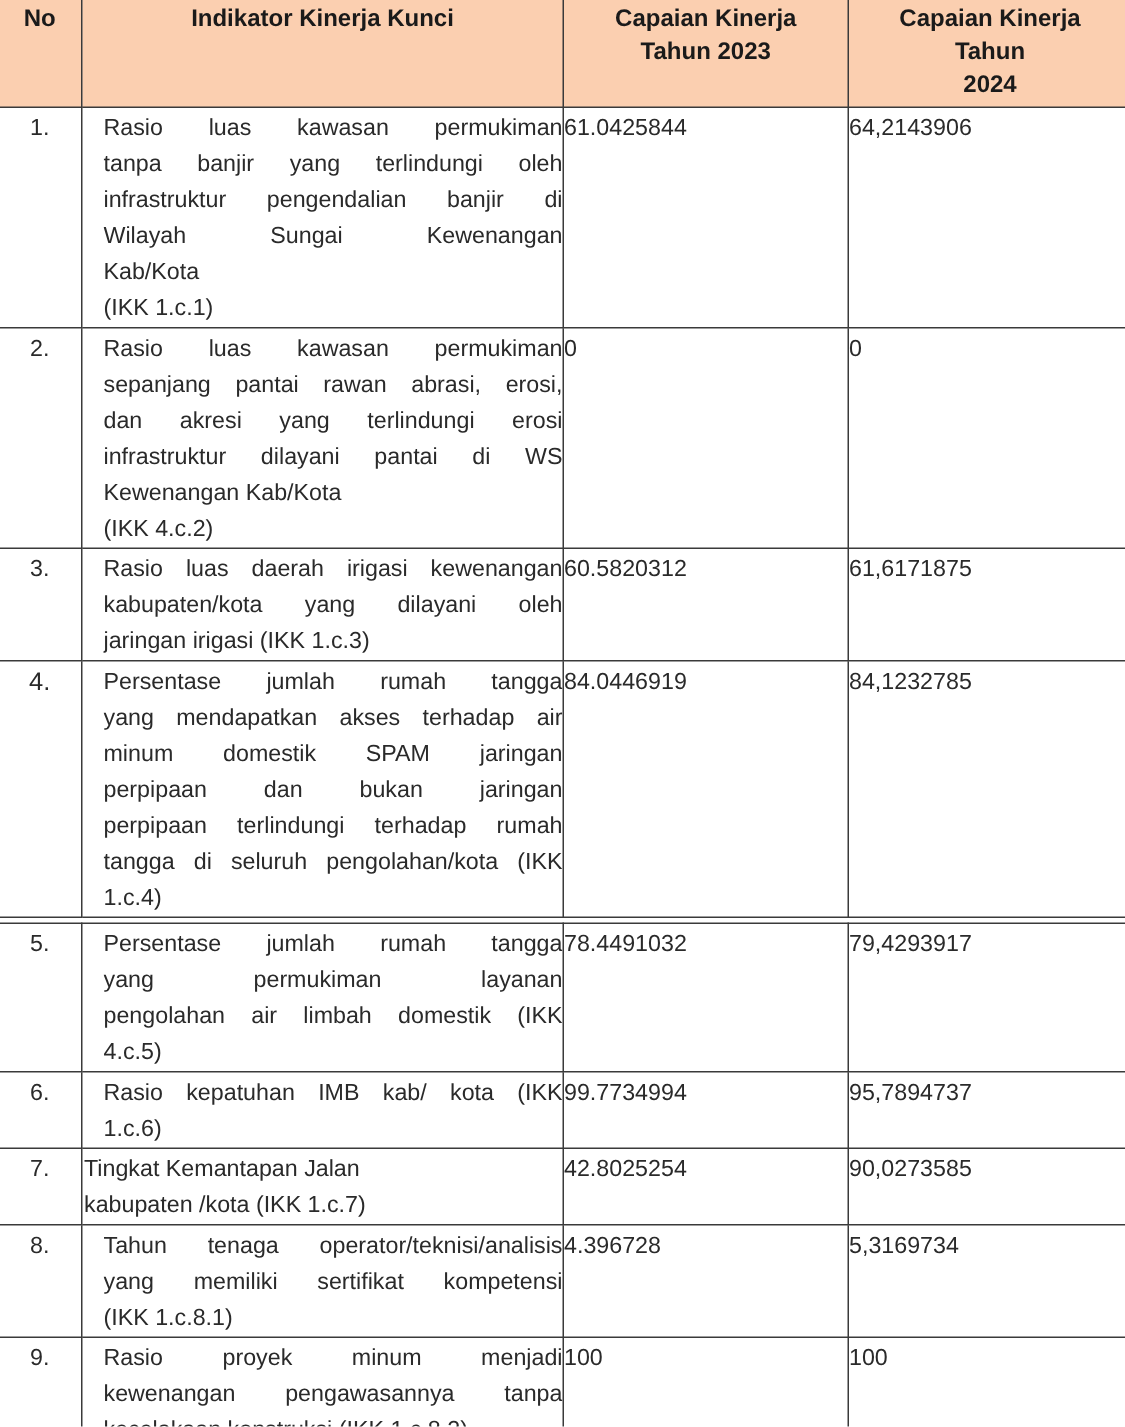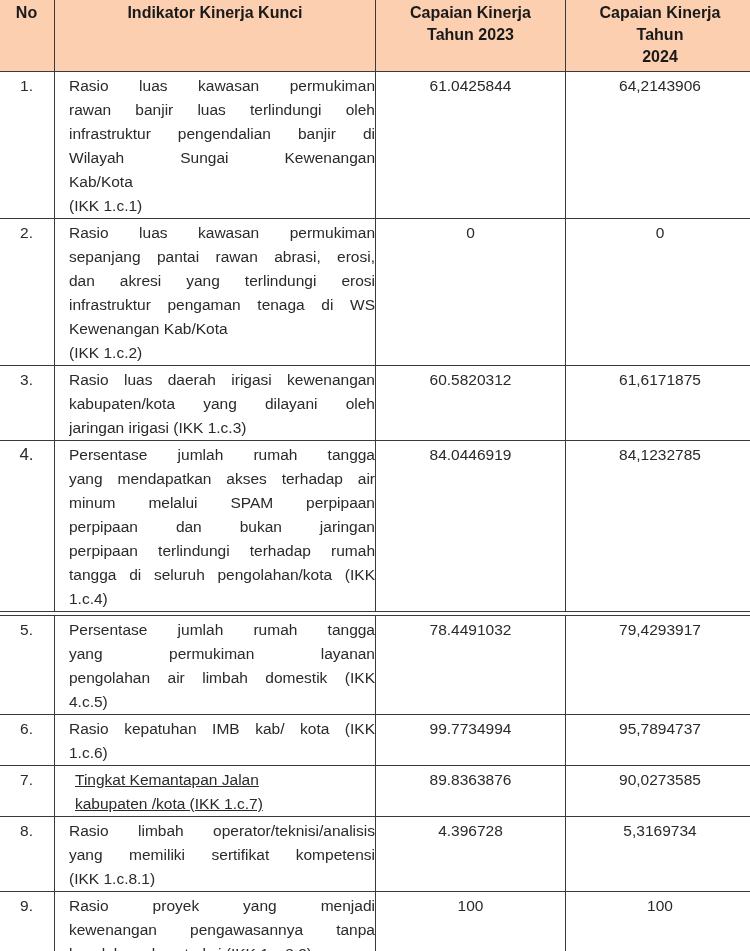--- a/index.html
+++ b/index.html
@@ -63,23 +63,22 @@
     td.ind .line {
       display: block;
       text-align: justify;
       text-align-last: justify;
       white-space: nowrap;
       overflow: hidden;
     }
     td.ind .line.last {
       text-align-last: left;
     }
-    td.ind.indent-extra { padding-left: 20px; text-decoration: underline; }
+    td.ind.indent-extra { padding-left: 1px; }
     td.val {
-      text-align: center;
       padding-top: 2px;
     }
     tr.gap td {
       border-left: none;
       border-right: none;
       height: 3px;
       padding: 0;
       line-height: 3px;
       font-size: 1px;
     }
@@ -108,39 +107,39 @@
         <span>2024</span>
       </th>
     </tr>
   </thead>
   <tbody>
 
     <tr style="height:144px">
       <td class="no">1.</td>
       <td class="ind">
         <span class="line">Rasio luas kawasan permukiman</span>
-        <span class="line">rawan banjir luas terlindungi oleh</span>
+        <span class="line">tanpa banjir yang terlindungi oleh</span>
         <span class="line">infrastruktur pengendalian banjir di</span>
         <span class="line">Wilayah Sungai Kewenangan</span>
         <span class="line last">Kab/Kota</span>
         <span class="line last">(IKK 1.c.1)</span>
       </td>
       <td class="val">61.0425844</td>
       <td class="val">64,2143906</td>
     </tr>
 
     <tr style="height:143px">
       <td class="no">2.</td>
       <td class="ind">
         <span class="line">Rasio luas kawasan permukiman</span>
         <span class="line">sepanjang pantai rawan abrasi, erosi,</span>
         <span class="line">dan akresi yang terlindungi erosi</span>
-        <span class="line">infrastruktur pengaman tenaga di WS</span>
+        <span class="line">infrastruktur dilayani pantai di WS</span>
         <span class="line last">Kewenangan Kab/Kota</span>
-        <span class="line last">(IKK 1.c.2)</span>
+        <span class="line last">(IKK 4.c.2)</span>
       </td>
       <td class="val">0</td>
       <td class="val">0</td>
     </tr>
 
     <tr style="height:71px">
       <td class="no">3.</td>
       <td class="ind">
         <span class="line">Rasio luas daerah irigasi kewenangan</span>
         <span class="line">kabupaten/kota yang dilayani oleh</span>
@@ -148,21 +147,21 @@
       </td>
       <td class="val">60.5820312</td>
       <td class="val">61,6171875</td>
     </tr>
 
     <tr style="height:167px">
       <td class="no big">4.</td>
       <td class="ind">
         <span class="line">Persentase jumlah rumah tangga</span>
         <span class="line">yang mendapatkan akses terhadap air</span>
-        <span class="line">minum melalui SPAM perpipaan</span>
+        <span class="line">minum domestik SPAM jaringan</span>
         <span class="line">perpipaan dan bukan jaringan</span>
         <span class="line">perpipaan terlindungi terhadap rumah</span>
         <span class="line">tangga di seluruh pengolahan/kota (IKK</span>
         <span class="line last">1.c.4)</span>
       </td>
       <td class="val">84.0446919</td>
       <td class="val">84,1232785</td>
     </tr>
 
     <tr class="gap">
@@ -190,39 +189,39 @@
       <td class="val">99.7734994</td>
       <td class="val">95,7894737</td>
     </tr>
 
     <tr style="height:50px">
       <td class="no">7.</td>
       <td class="ind indent-extra">
         <span class="line last">Tingkat Kemantapan Jalan</span>
         <span class="line last">kabupaten /kota (IKK 1.c.7)</span>
       </td>
-      <td class="val">89.8363876</td>
+      <td class="val">42.8025254</td>
       <td class="val">90,0273585</td>
     </tr>
 
     <tr style="height:71px">
       <td class="no">8.</td>
       <td class="ind">
-        <span class="line">Rasio limbah operator/teknisi/analisis</span>
+        <span class="line">Tahun tenaga operator/teknisi/analisis</span>
         <span class="line">yang memiliki sertifikat kompetensi</span>
         <span class="line last">(IKK 1.c.8.1)</span>
       </td>
       <td class="val">4.396728</td>
       <td class="val">5,3169734</td>
     </tr>
 
     <tr style="height:72px">
       <td class="no">9.</td>
       <td class="ind">
-        <span class="line">Rasio proyek yang menjadi</span>
+        <span class="line">Rasio proyek minum menjadi</span>
         <span class="line">kewenangan pengawasannya tanpa</span>
         <span class="line last">kecelakaan konstruksi (IKK 1.c.8.2)</span>
       </td>
       <td class="val">100</td>
       <td class="val">100</td>
     </tr>
   </tbody>
 </table>
 
 </body></html>

